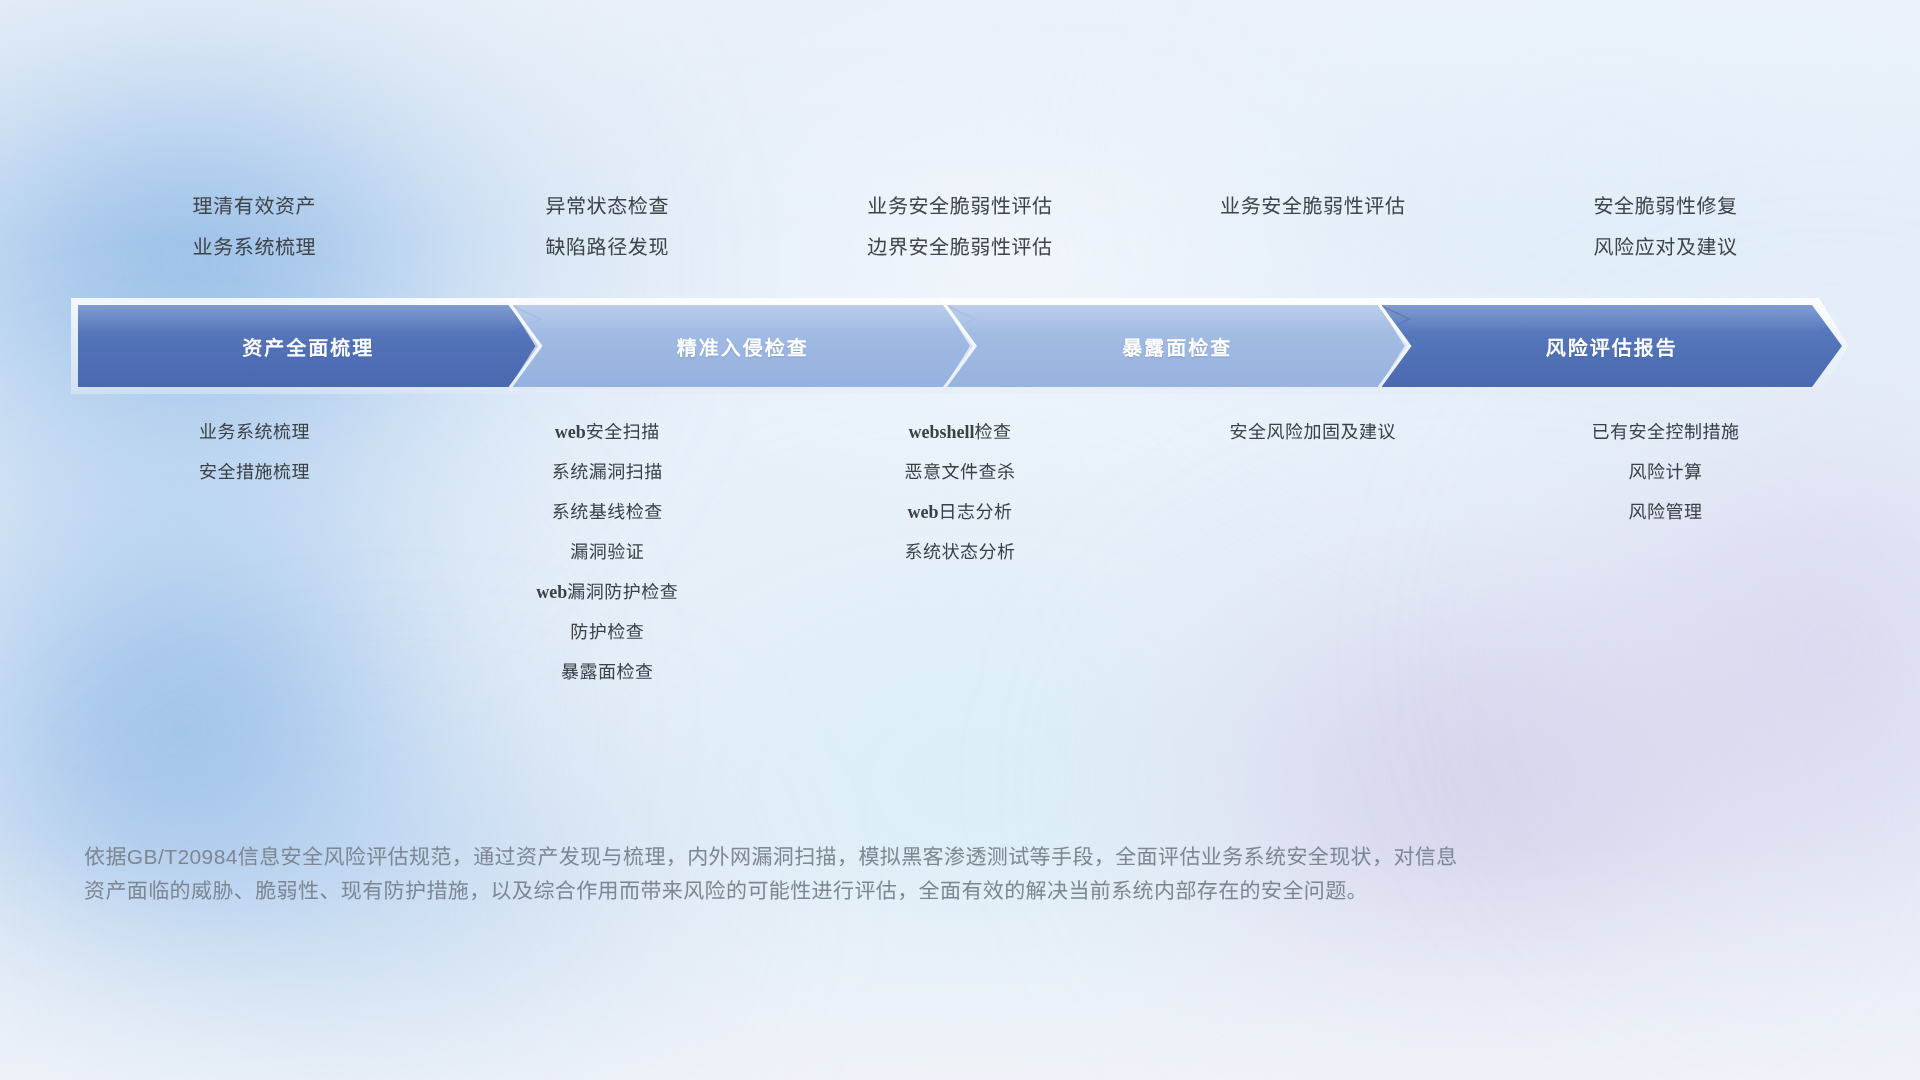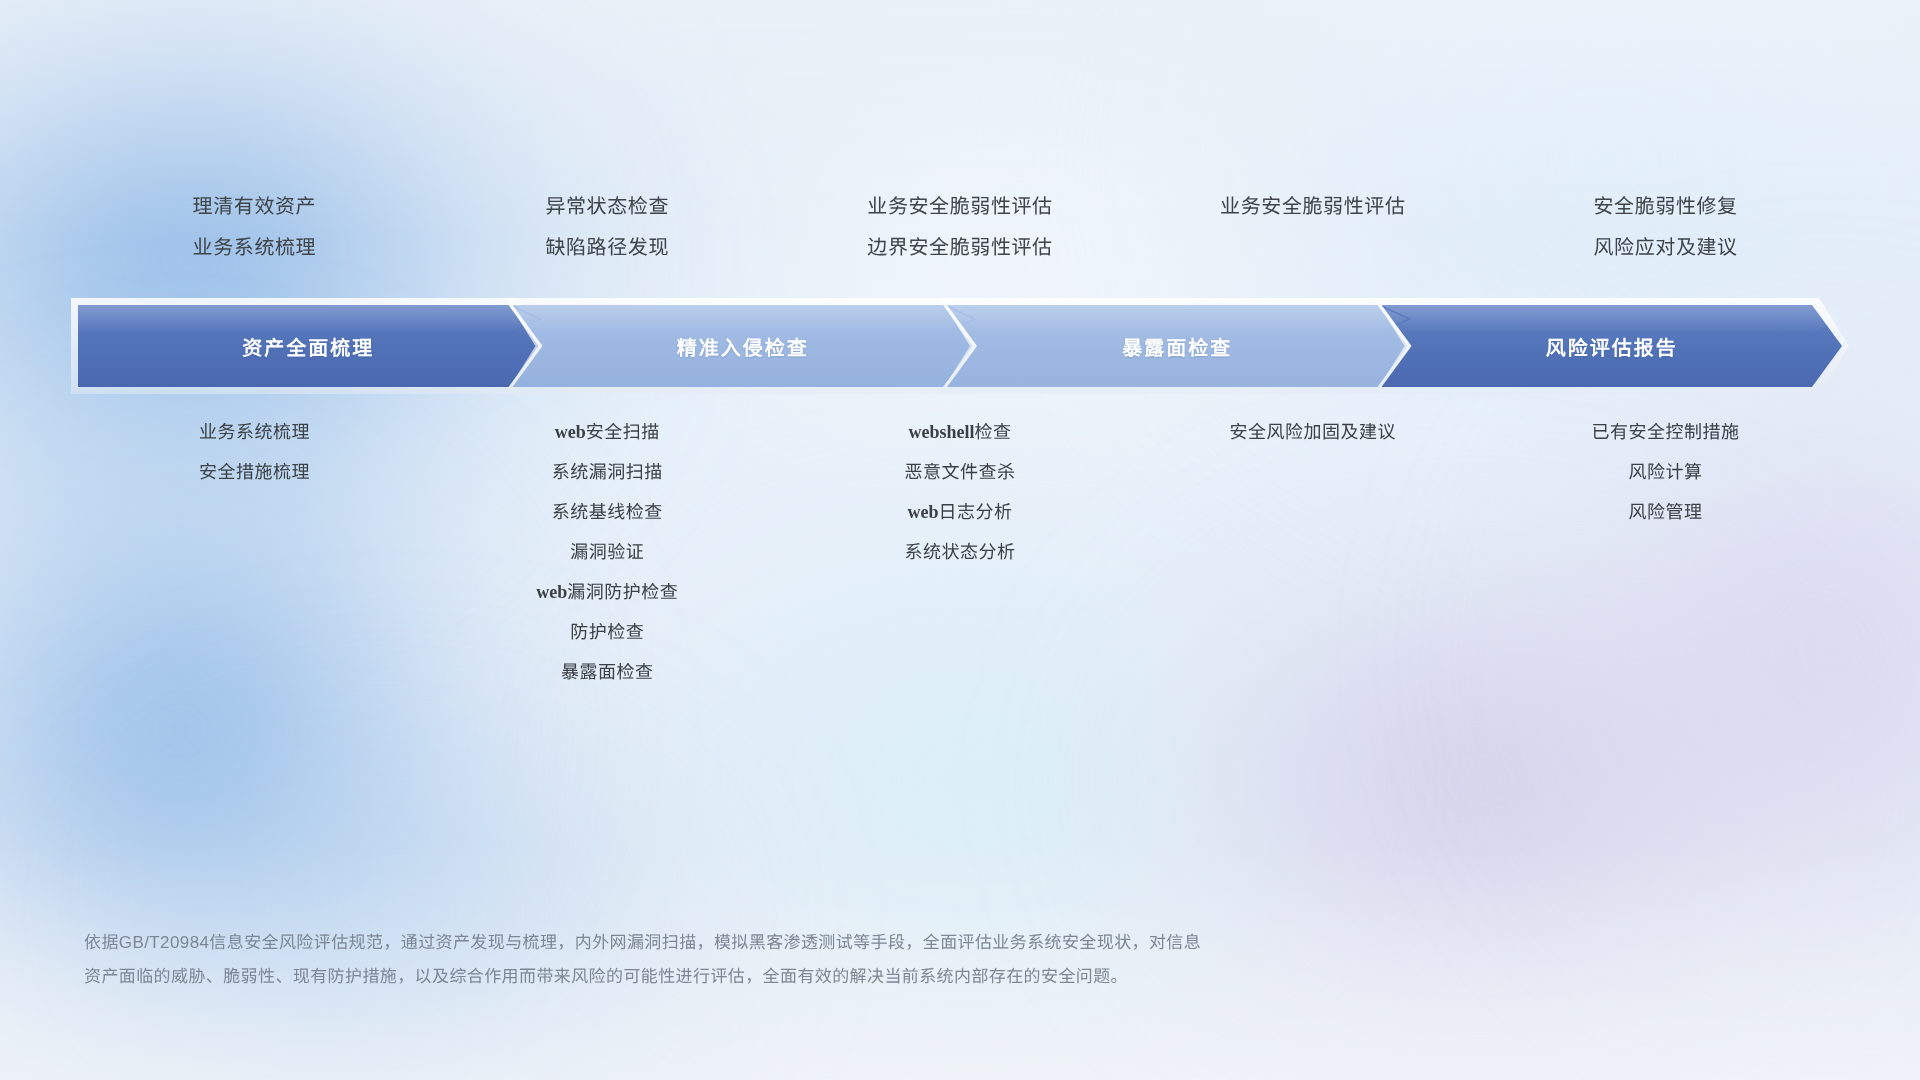--- a/index.html
+++ b/index.html
@@ -190,23 +190,23 @@
   }
   .list-item b {
     font-weight: bold;
     letter-spacing: 0;
   }
 
   
   #footer {
     position: absolute;
     left: 84px;
-    top: 926px;
+    top: 840px;
     width: 1560px;
-    font-size: 17px;
+    font-size: 21px;
     line-height: 34px;
     color: #7d8794;
     letter-spacing: 0.4px;
   }
   #footer p { margin: 0; }
 </style>
 </head>
 <body>
 
 <div id="stage">

